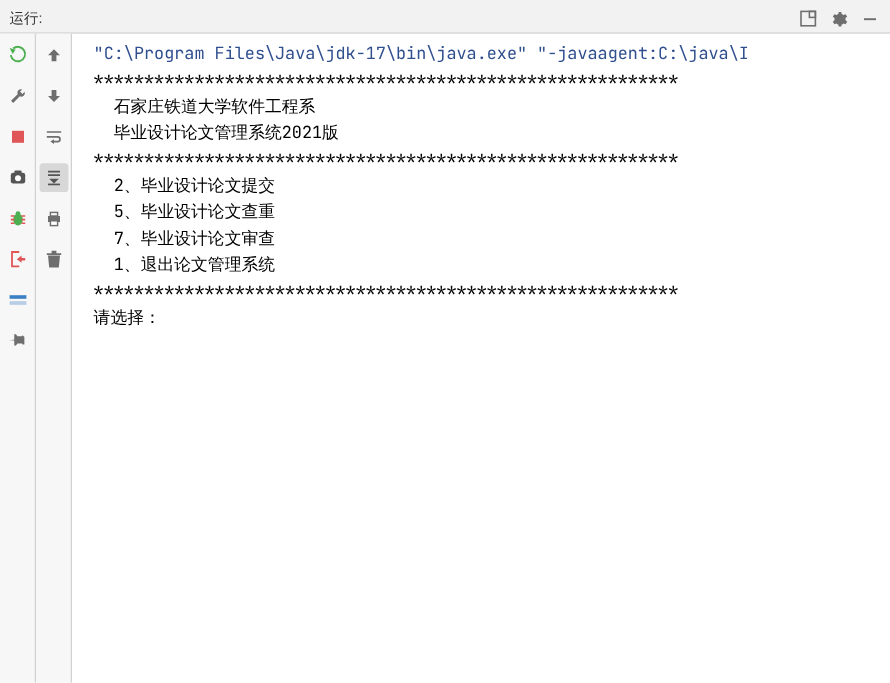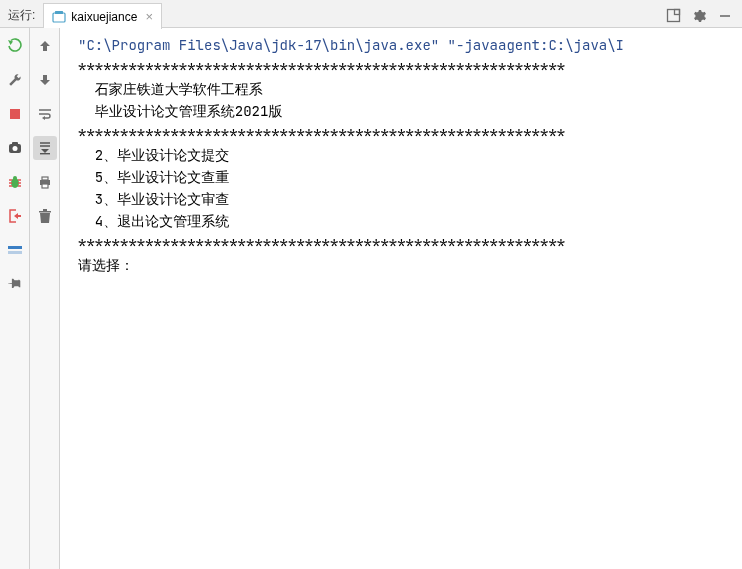--- a/index.html
+++ b/index.html
@@ -86,28 +86,20 @@
     overflow: hidden;
     color: #000;
   }
   .cmd-line { color: #2f4f8f; }
 </style>
 </head>
 <body>
 
 <div class="header">
   <span class="run-label">运行:</span>
-  <div class="tab">
-    <svg width="14" height="14" viewBox="0 0 14 14">
-      <rect x="1" y="3" width="12" height="9" rx="1" fill="none" stroke="#4da2c9" stroke-width="1.2"></rect>
-      <rect x="3" y="1" width="8" height="3" rx="0.5" fill="#4da2c9"></rect>
-    </svg>
-    <span>kaixuejiance</span>
-    <span class="tab-close">×</span>
-  </div>
   <div class="header-spacer"></div>
   <div class="hicon">
     <svg width="15" height="15" viewBox="0 0 15 15">
         <rect x="1.5" y="1.5" width="12" height="12" fill="none" stroke="#6e6e6e" stroke-width="1.3"></rect>
         <rect x="8.5" y="1.5" width="5" height="5" fill="none" stroke="#6e6e6e" stroke-width="1.3"></rect>
       </svg>
   </div>
   <div class="hicon">
     <svg width="16" height="16" viewBox="0 0 16 16">
         <path fill="#6e6e6e" d="M8 10.2A2.2 2.2 0 1 0 8 5.8a2.2 2.2 0 0 0 0 4.4zm5.6-2.2c0-.3 0-.6-.1-.9l1.5-1.1-1.3-2.2-1.7.7c-.5-.4-1-.7-1.6-.9L10.1 2H7.9l-.3 1.6c-.6.2-1.1.5-1.6.9l-1.7-.7L3 6l1.5 1.1c-.1.3-.1.6-.1.9s0 .6.1.9L3 10l1.3 2.2 1.7-.7c.5.4 1 .7 1.6.9l.3 1.6h2.2l.3-1.6c.6-.2 1.1-.5 1.6-.9l1.7.7L15 10l-1.5-1.1c.1-.3.1-.6.1-.9z"></path>
@@ -210,18 +202,18 @@
     </div>
   </div>
 
   <div class="console"><span class="cmd-line">"C:\Program Files\Java\jdk-17\bin\java.exe" "-javaagent:C:\java\I</span>
 <span>**********************************************************</span>
 <span>  石家庄铁道大学软件工程系</span>
 <span>  毕业设计论文管理系统2021版</span>
 <span>**********************************************************</span>
 <span>  2、毕业设计论文提交</span>
 <span>  5、毕业设计论文查重</span>
-<span>  3、毕业设计论文审查</span>
-<span>  4、退出论文管理系统</span>
+<span>  7、毕业设计论文审查</span>
+<span>  1、退出论文管理系统</span>
 <span>**********************************************************</span>
 <span>请选择：</span></div>
 
 </div>
 
 </body></html>

